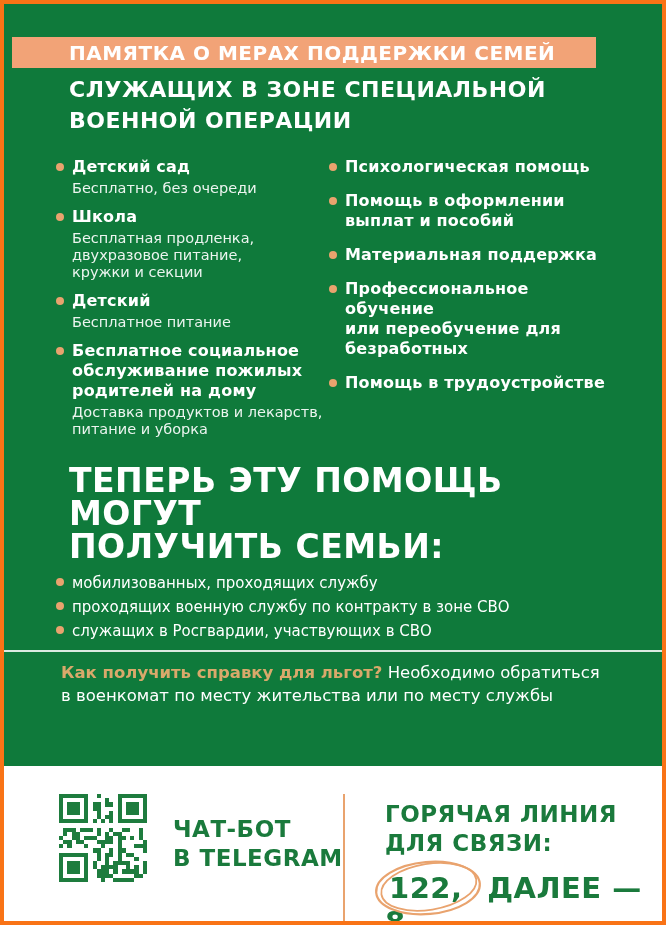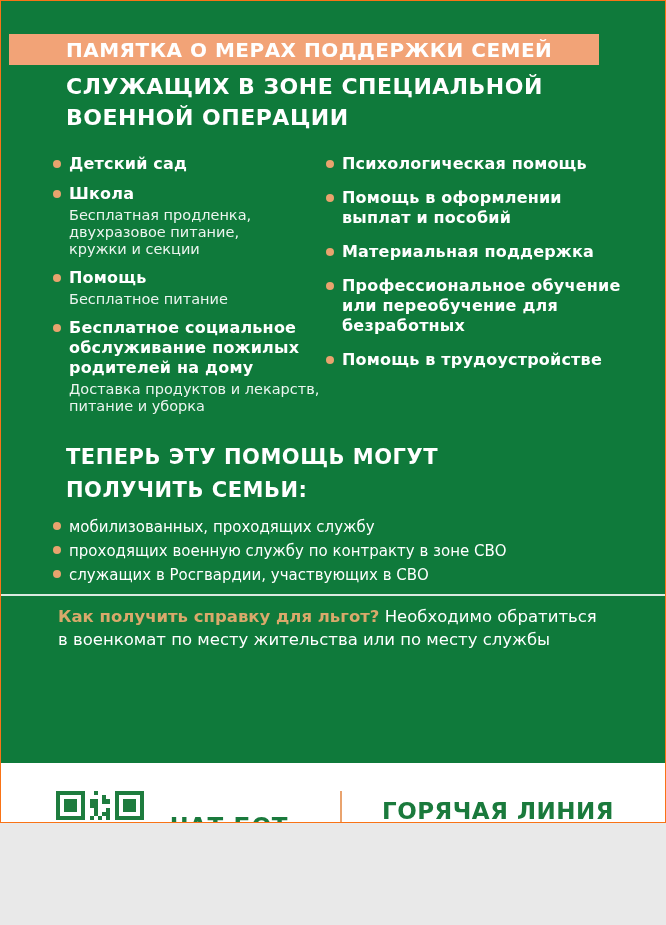--- a/index.html
+++ b/index.html
@@ -1,19 +1,19 @@
 <!DOCTYPE html>
 <html><head>
 <meta charset="utf-8">
 <style>
   * { margin:0; padding:0; box-sizing:border-box; }
   html,body { background:#e9e9e9; }
   .poster {
-    width:666px; height:823px; position:relative; overflow:hidden;
-    background:#22c55e; border:1px solid #f97316;
+    width:666px; height:925px; position:relative; overflow:hidden;
+    background:#22c55e; border:4px solid #f97316;
     font-family:"DejaVu Sans","Liberation Sans",sans-serif;
     margin:0 auto;
   }
   .green-area { height:762px; background:#0F7A3B; overflow:hidden; }
 
   
   .title-band {
     margin:33px 66px 0 8px; background:#F2A377;
     padding:4px 6px 4px 57px; height:31px;
     display:flex; align-items:center;
@@ -43,21 +43,21 @@
   .b-desc {
     color:rgba(255,255,255,.92); font-size:14.5px; line-height:17px;
     margin-top:3px; white-space:pre-line;
   }
   .col-right .b-item { margin-bottom:14px; }
 
   
   .eligibility { margin:16px 40px 0 52px; }
   .elig-heading {
     margin-left:13px; color:#ffffff; font-weight:700;
-    font-size:21px; line-height:33px; letter-spacing:.5px; white-space:pre-line;
+    font-size:33px; line-height:33px; letter-spacing:.5px; white-space:pre-line;
   }
   .elig-list { margin-top:10px; }
   .e-item { display:flex; margin-bottom:4px; }
   .e-item .bullet { margin-top:5px; }
   .e-text { color:#ffffff; font-size:15px; line-height:20px; }
 
   
   .important {
     margin:16px 40px 0 65px; color:#D9A96B; font-weight:700;
     font-size:15.5px; letter-spacing:.2px;
@@ -100,35 +100,36 @@
       <div>СЛУЖАЩИХ В ЗОНЕ СПЕЦИАЛЬНОЙ</div>
       <div>ВОЕННОЙ ОПЕРАЦИИ</div>
     </div>
 
     <div class="columns">
       <div class="col-left">
           <div class="b-item">
             <span class="bullet"></span>
             <div>
               <div class="b-title">Детский сад</div>
+              <div class="b-desc">Бесплатно, без очереди</div>
             </div>
           </div>
           <div class="b-item">
             <span class="bullet"></span>
             <div>
               <div class="b-title">Школа</div>
               <div class="b-desc">Бесплатная продленка,
 двухразовое питание,
 кружки и секции</div>
             </div>
           </div>
           <div class="b-item">
             <span class="bullet"></span>
             <div>
-              <div class="b-title">Помощь</div>
+              <div class="b-title">Детский</div>
               <div class="b-desc">Бесплатное питание</div>
             </div>
           </div>
           <div class="b-item">
             <span class="bullet"></span>
             <div>
               <div class="b-title">Бесплатное социальное
 обслуживание пожилых
 родителей на дому</div>
               <div class="b-desc">Доставка продуктов и лекарств,

